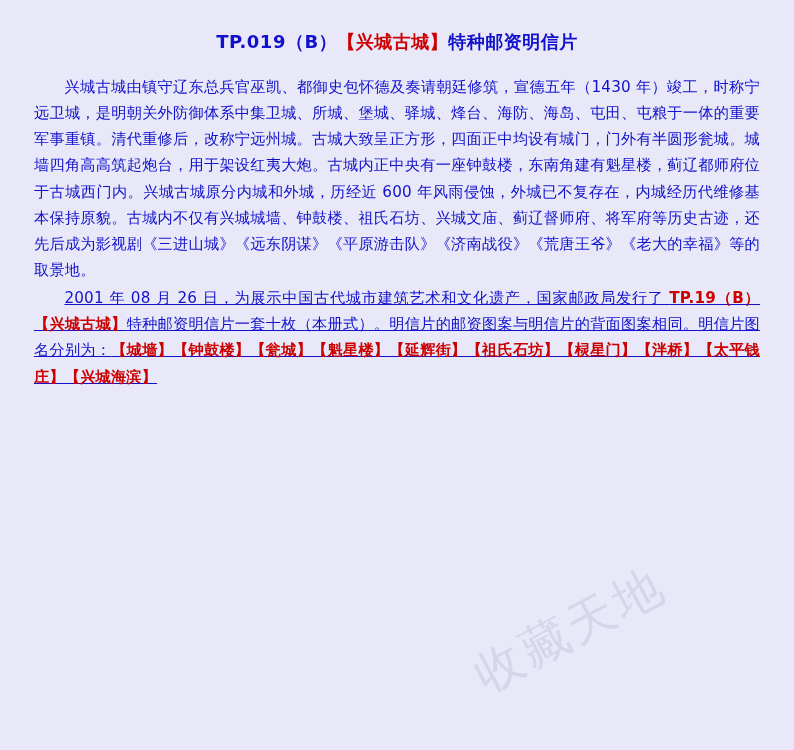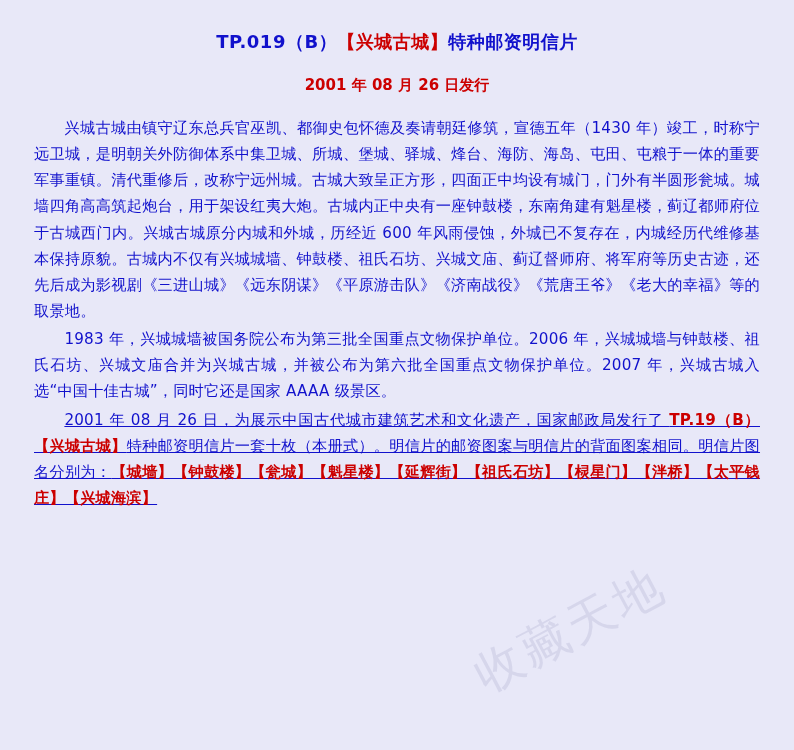--- a/index.html
+++ b/index.html
@@ -89,27 +89,23 @@
 
 <div class="page">
 
   <div class="watermark">收藏天地</div>
 
   <h1 class="title">
     <span>TP.019（B）</span><span class="red">【兴城古城】</span><span>特种邮资明信片</span>
   </h1>
 
 
-  <div class="issue-date">2001 年 08 月 26 日发行</div>
 
   <div class="body-text">
     <p class="para">
       <span>兴城古城由镇守辽东总兵官巫凯、都御史包怀德及奏请朝廷修筑，宣德五年（1430 年）竣工，时称宁远卫城，是明朝关外防御体系中集卫城、所城、堡城、驿城、烽台、海防、海岛、屯田、屯粮于一体的重要军事重镇。清代重修后，改称宁远州城。古城大致呈正方形，四面正中均设有城门，门外有半圆形瓮城。城墙四角高高筑起炮台，用于架设红夷大炮。古城内正中央有一座钟鼓楼，东南角建有魁星楼，蓟辽都师府位于古城西门内。兴城古城原分内城和外城，历经近 600 年风雨侵蚀，外城已不复存在，内城经历代维修基本保持原貌。古城内不仅有兴城城墙、钟鼓楼、祖氏石坊、兴城文庙、蓟辽督师府、将军府等历史古迹，还先后成为影视剧《三进山城》《远东阴谋》《平原游击队》《济南战役》《荒唐王爷》《老大的幸福》等的取景地。</span>
-    </p>
-    <p class="para">
-      <span>1983 年，兴城城墙被国务院公布为第三批全国重点文物保护单位。2006 年，兴城城墙与钟鼓楼、祖氏石坊、兴城文庙合并为兴城古城，并被公布为第六批全国重点文物保护单位。2007 年，兴城古城入选“中国十佳古城”，同时它还是国家 AAAA 级景区。</span>
     </p>
     <p class="para last-line-pad">
       <span>2001 年 08 月 26 日，为展示中国古代城市建筑艺术和文化遗产，国家邮政局发行了 </span><span class="hl">TP.19（B）</span><span class="hl">【兴城古城】</span><span>特种邮资明信片一套十枚（本册式）。明信片的邮资图案与明信片的背面图案相同。明信片图名分别为：</span><span class="hl">【城墙】【钟鼓楼】【瓮城】【魁星楼】【延辉街】【祖氏石坊】【棂星门】【泮桥】【太平钱庄】【兴城海滨】</span>
     </p>
   </div>
 
 </div>
 
 </body></html>

